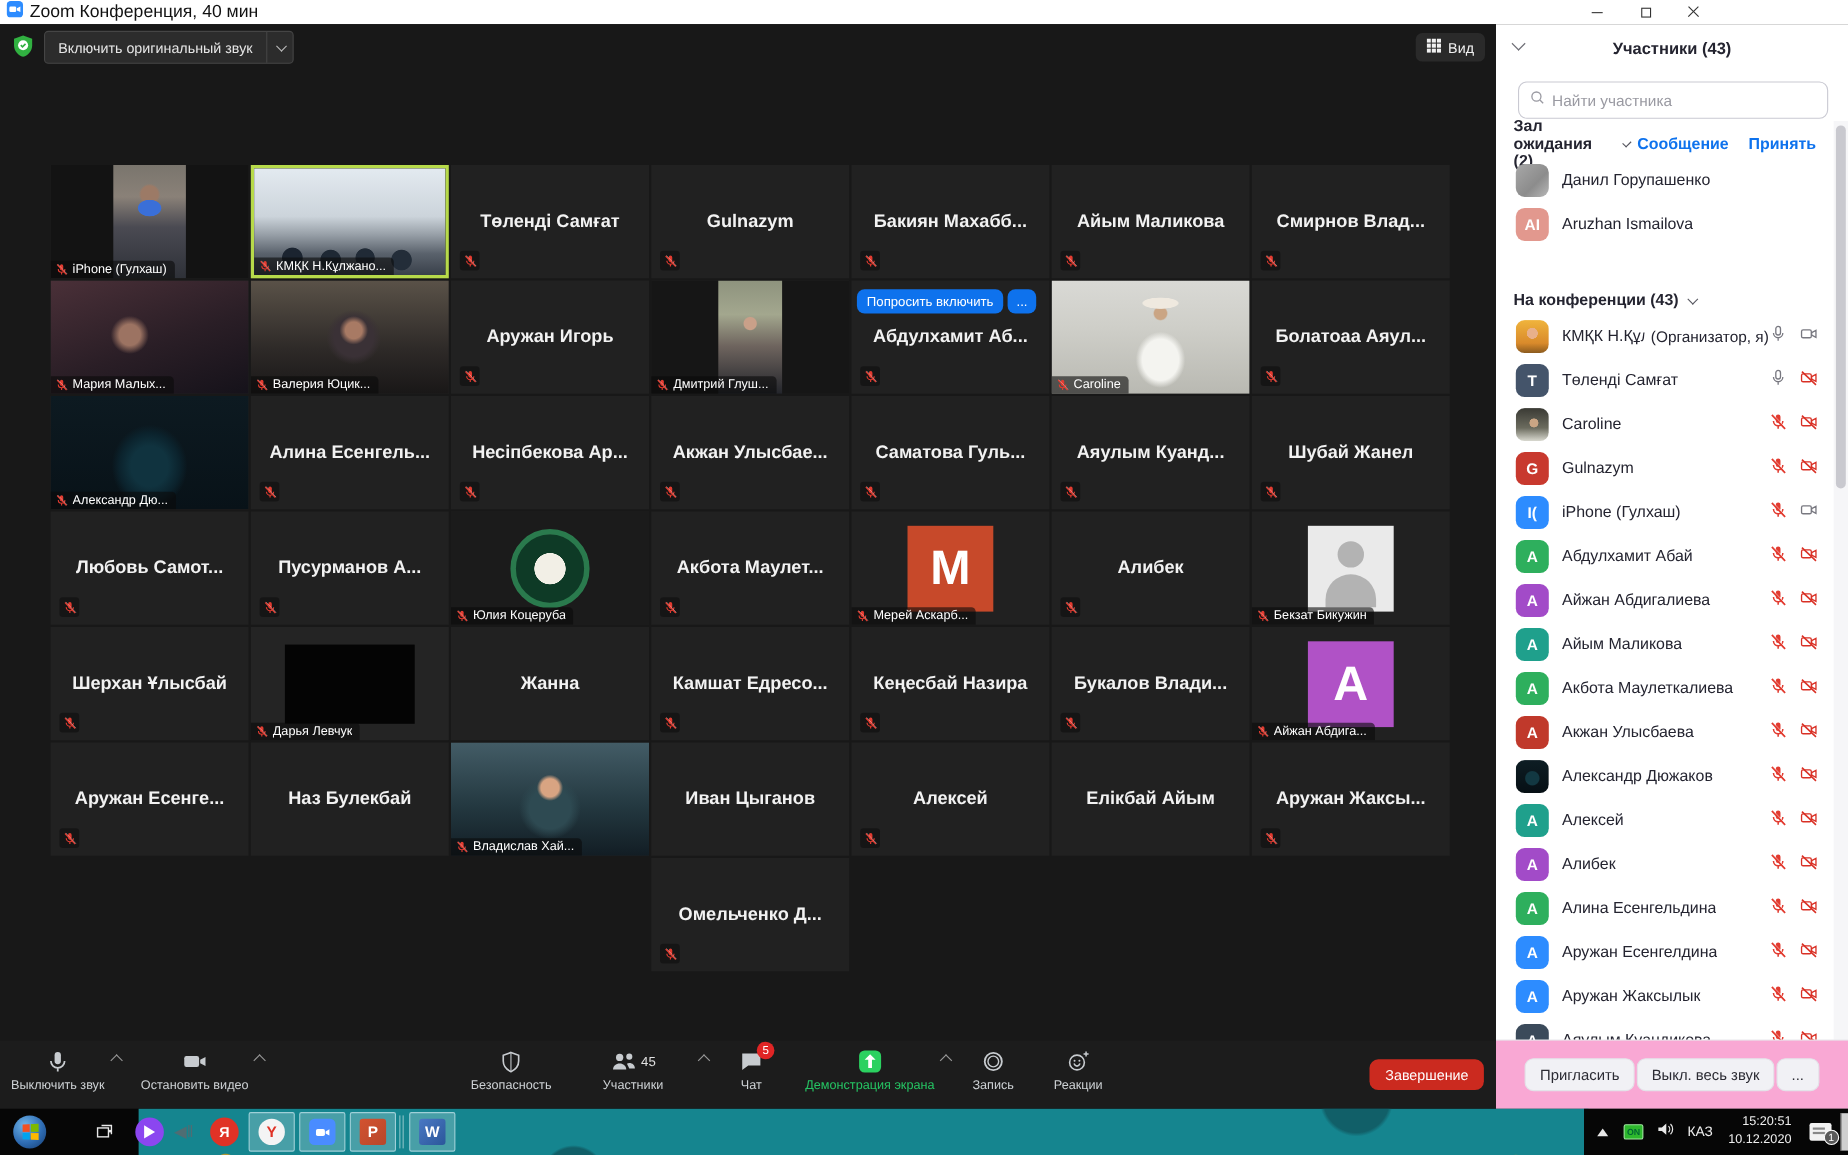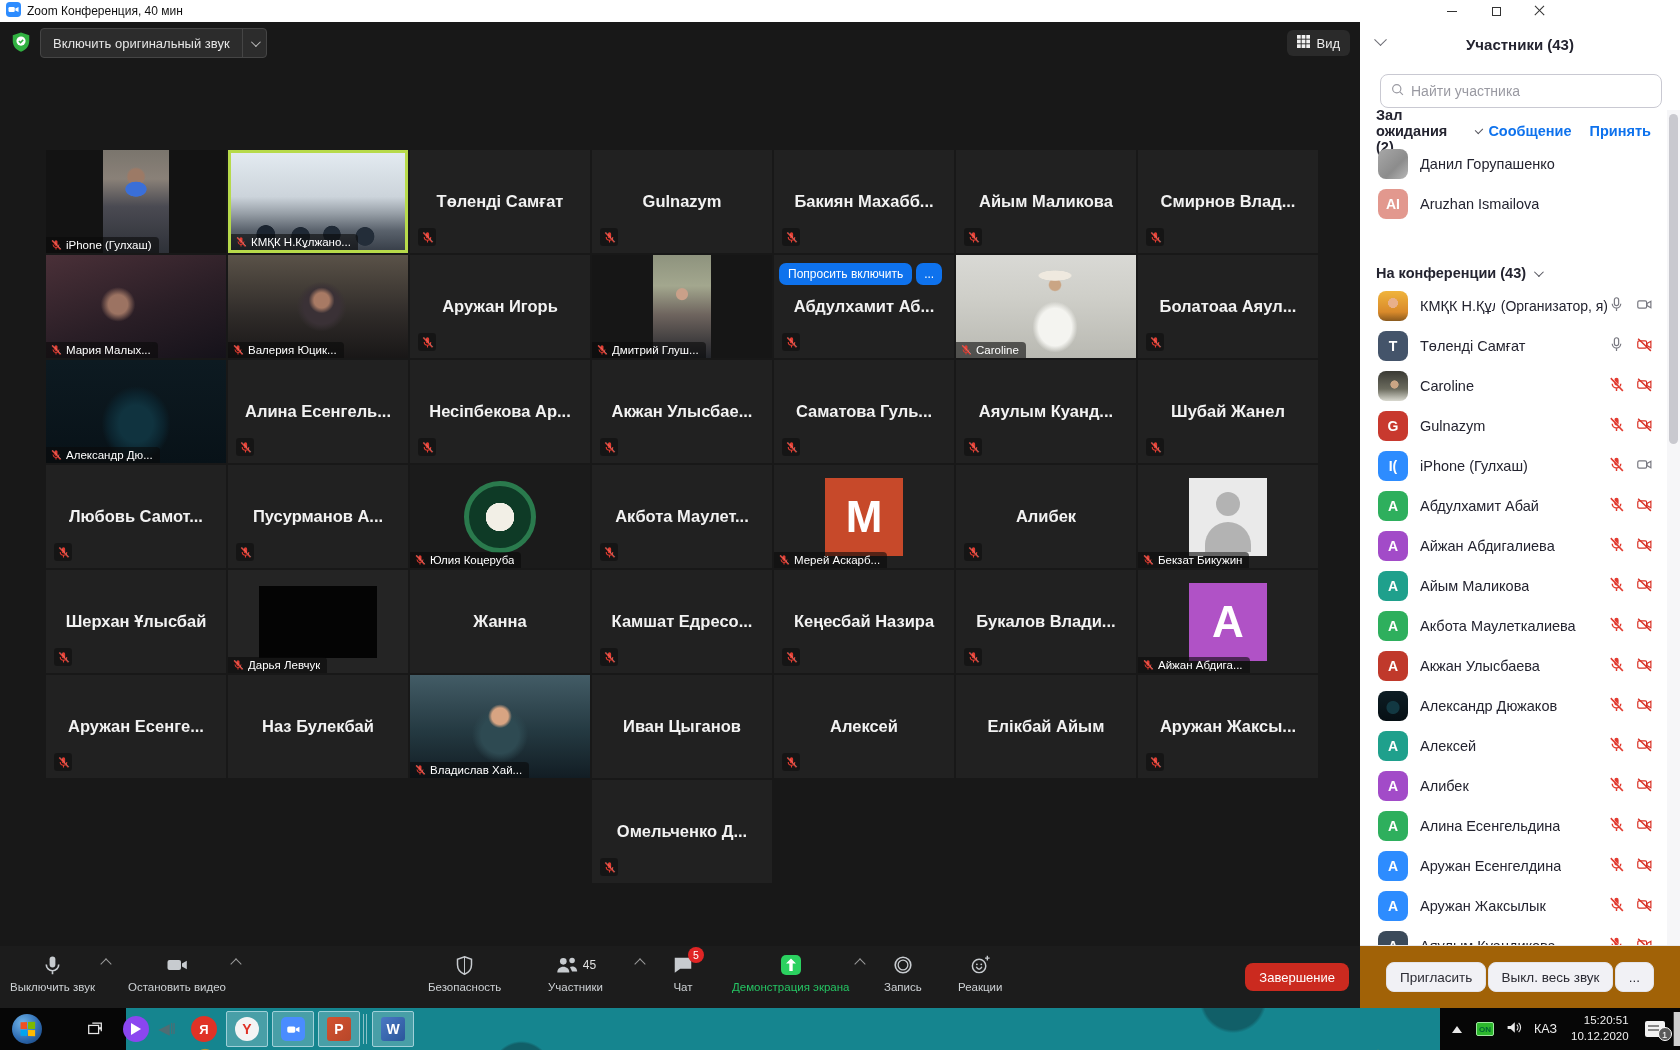--- a/index.html
+++ b/index.html
@@ -2,21 +2,21 @@
 <html><head>
 <meta charset="utf-8">
 <style>
   * { margin:0; padding:0; box-sizing:border-box; }
   html,body { width:1680px; height:1050px; overflow:hidden; background:#000;
               font-family:"Liberation Sans", sans-serif; }
 
   
   .titlebar { position:absolute; left:0; top:0; width:1680px; height:22px; background:#fff;
               display:flex; align-items:center; padding-left:6px; }
-  .titlebar .ttext { font-size:12px; color:#111; margin-left:6px; }
+  .titlebar .ttext { font-size:16px; color:#111; margin-left:6px; }
   .wctrls { position:absolute; left:1430px; top:0; height:22px; display:flex; }
   .wc { width:44px; height:22px; display:flex; align-items:center; justify-content:center; }
   .wc-min i { width:10px; height:1px; background:#333; display:block; }
   .wc-max i { width:9px; height:9px; border:1px solid #333; display:block; }
   .wc-close { position:relative; }
   .wc-close i, .wc-close i::after { content:''; position:absolute; width:13px; height:1.3px; background:#333;
               top:10px; left:15px; transform:rotate(45deg); }
   .wc-close i::after { top:0; left:0; transform:rotate(-90deg); }
 
   
@@ -145,21 +145,21 @@
                      linear-gradient(180deg,#f0b43c,#d98a2b 70%,#8a5a1e); }
   .p-av.photo-caroline { background:radial-gradient(circle 7px at 55% 45%,#caa584 0 55%,transparent 62%),
                      linear-gradient(180deg,#3a3a34,#6b6b5e 60%,#d9d9d0); }
   .p-av.photo-dark { background:radial-gradient(circle 10px at 50% 55%,#123842 0 60%,transparent 70%),
                      linear-gradient(180deg,#0d1d24,#060f14); }
   .p-nm { margin-left:12px; font-size:14.5px; white-space:nowrap; overflow:hidden; }
   .p-sfx { font-size:14px; margin-left:6px; white-space:nowrap; }
   .p-ics { margin-left:auto; display:flex; gap:10px; align-items:center; padding-right:4px; }
   .sb-scroll { position:absolute; right:0; top:88px; bottom:62px; width:13px; background:#f6f6f8; }
   .sb-thumb { position:absolute; left:2px; top:4px; width:9px; height:330px; background:#c9c9cf; border-radius:5px; }
-  .sb-foot { position:absolute; left:0; bottom:0; width:100%; height:62px; background:#a16207;
+  .sb-foot { position:absolute; left:0; bottom:0; width:100%; height:62px; background:#f9a8d4;
              box-shadow:0 -1px 0 #e8e8ec; display:flex; align-items:center; justify-content:space-between;
              padding:0 26px; }
   .sf-btn { background:#f1f1f5; border:1px solid #e3e3e9; border-radius:8px; height:30px; padding:0 13px;
             font-size:13.5px; color:#2c2c34; font-family:inherit; white-space:nowrap; }
 
   
   .taskbar { position:absolute; left:0; top:1008px; width:1680px; height:42px; background:#060606; }
   .tb-wall { position:absolute; left:126px; top:0; width:1318px; height:42px; background-color:#15858f;
       background-image:
         radial-gradient(circle 30px at 6% 120%, rgba(188,152,44,.95) 0 9px, rgba(188,152,44,0) 10px),

